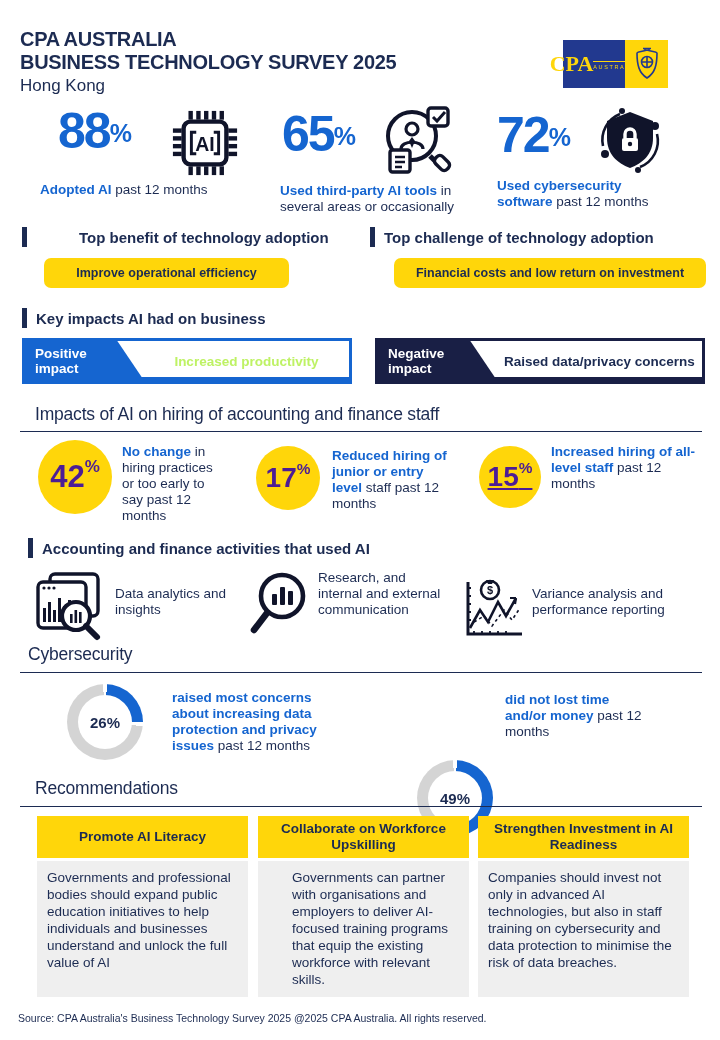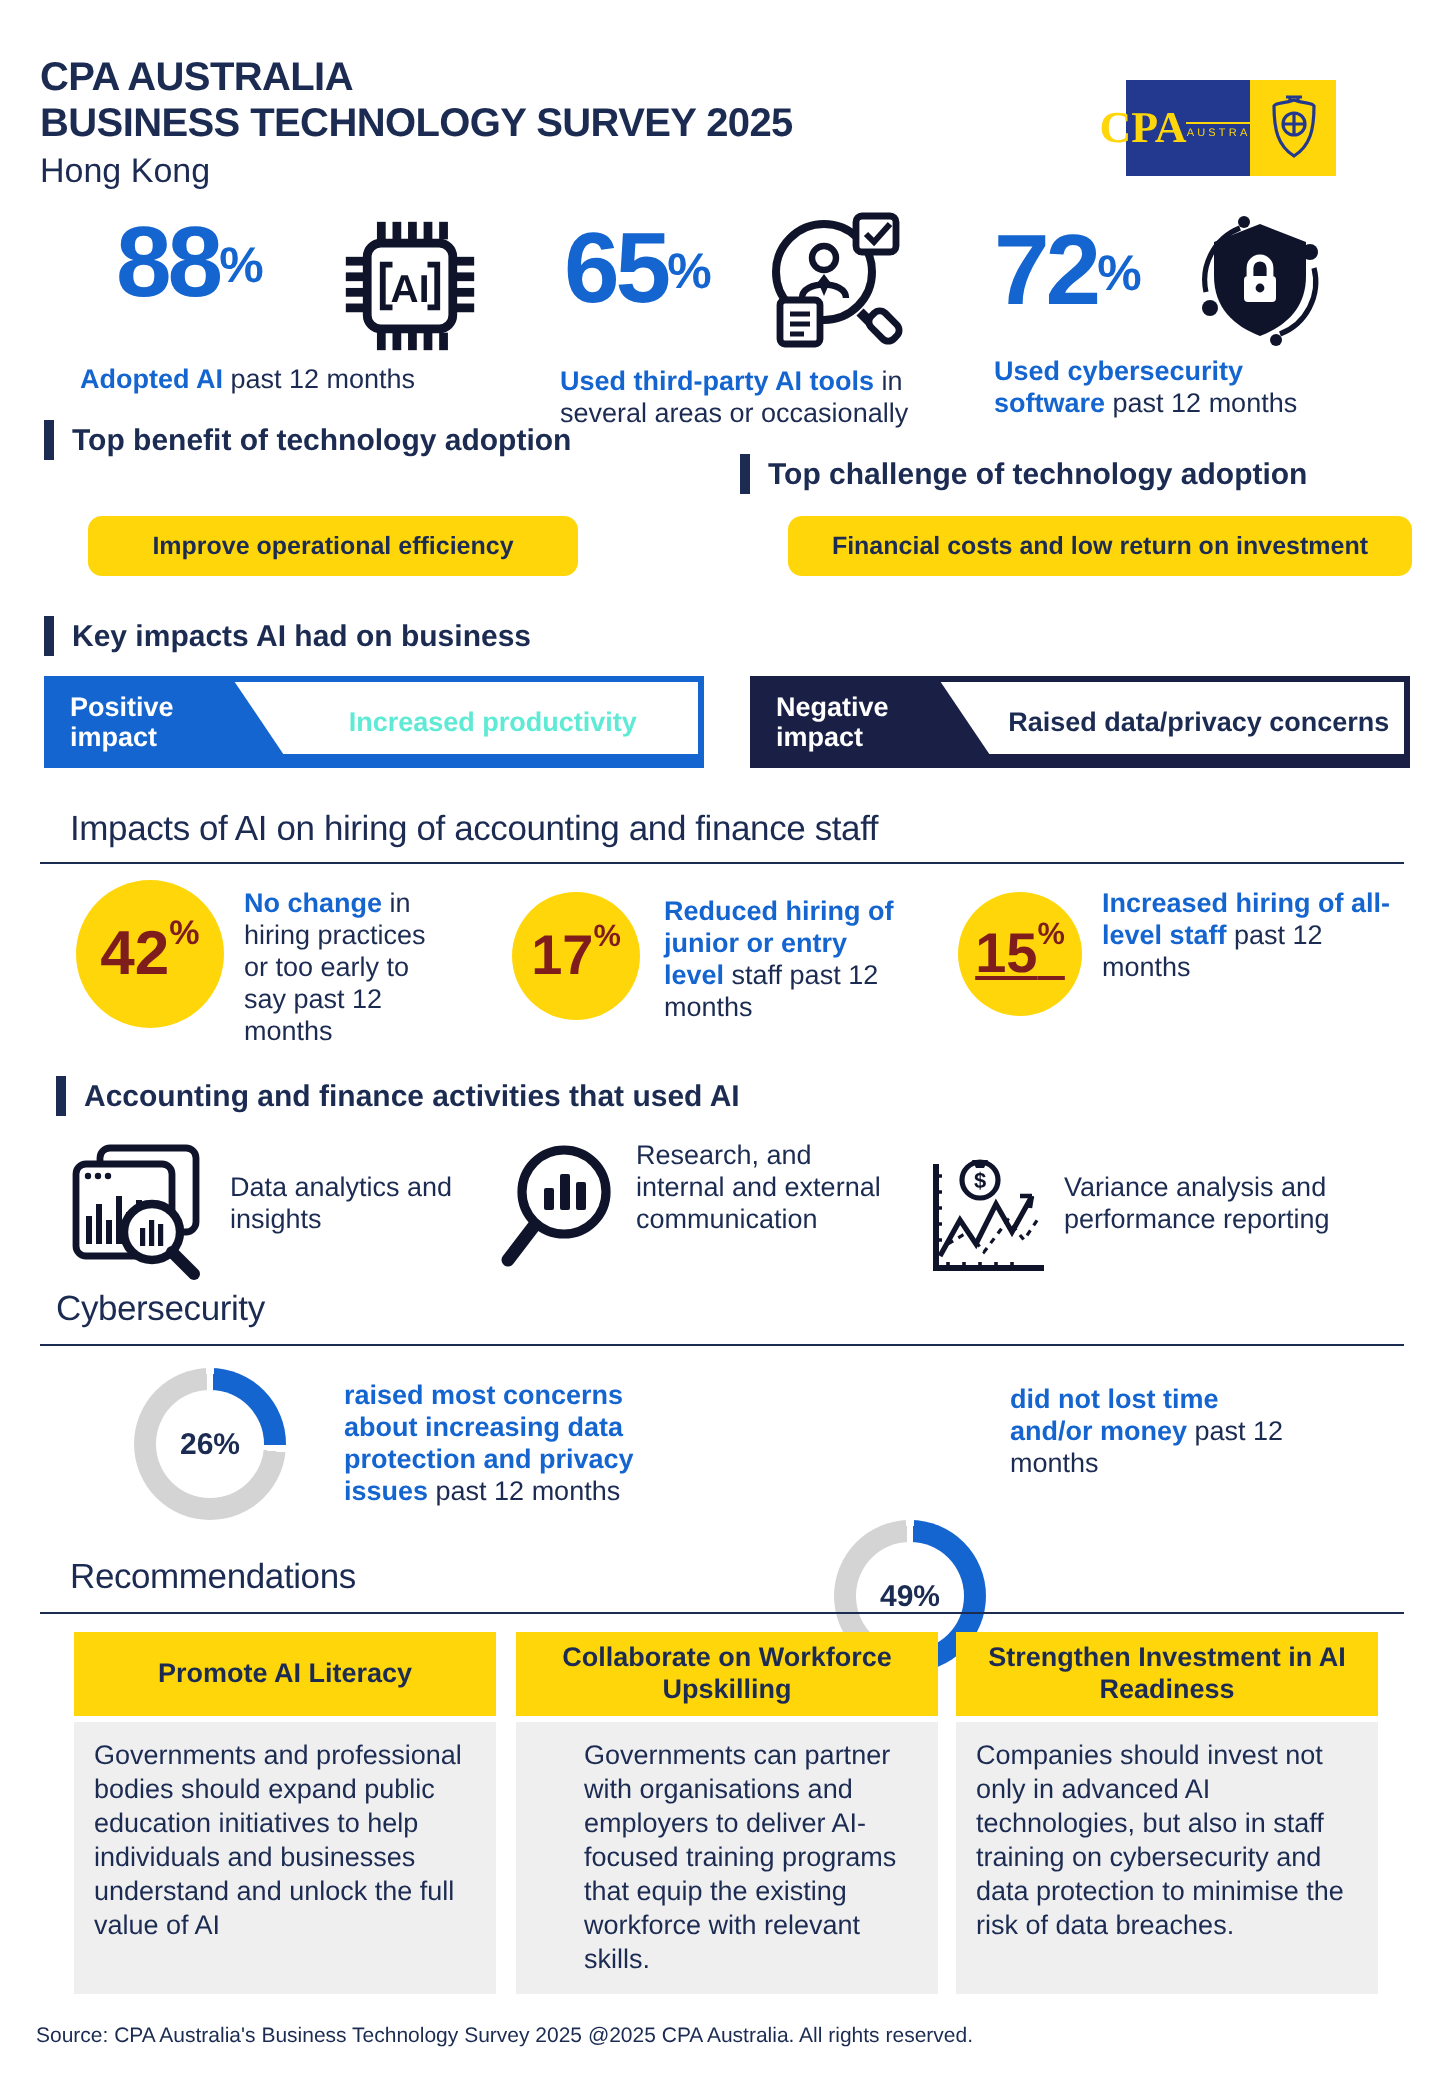--- a/index.html
+++ b/index.html
@@ -31,30 +31,30 @@
 
   
   .impact{height:46px;}
   .impact .white{position:absolute;left:3px;top:3px;right:3px;bottom:7px;background:#fff;
     clip-path:polygon(28.5% 0, 100% 0, 100% 100%, 36% 100%);}
   .impact .lbl{position:absolute;left:13px;top:50%;transform:translateY(-50%);color:#fff;
     font-weight:bold;font-size:13.5px;line-height:15px;width:80px;}
   .impact .val{position:absolute;left:38%;right:2%;top:50%;transform:translateY(-50%);
     text-align:center;font-weight:bold;font-size:13.5px;}
   .impact.pos{background:#1565D0;}
-  .impact.pos .val{color:#5eead4;}
+  .impact.pos .val{color:#bef264;}
   .impact.neg{background:#191F45;}
   .impact.neg .val{color:#1C2B52;}
 
   .rule{height:0;border-top:1.5px solid #1C2B52;}
   .big-head{font-size:17.5px;font-weight:normal;color:#1C2B52;letter-spacing:-0.2px;}
 
   
   .ycircle{background:#FFD60A;border-radius:50%;display:flex;align-items:center;justify-content:center;}
-  .ycircle .n{font-weight:bold;color:#7f1d1d;white-space:nowrap;}
+  .ycircle .n{font-weight:bold;color:#4c1d95;white-space:nowrap;}
   .ycircle .n .pct{font-size:0.55em;vertical-align:top;position:relative;top:-2px;}
 
   
   .donut{width:76px;height:76px;border-radius:50%;position:relative;}
   .donut .hole{position:absolute;inset:11px;background:#fff;border-radius:50%;
     display:flex;align-items:center;justify-content:center;font-size:15px;font-weight:bold;color:#1C2B52;}
 
   
   .card-head{background:#FFD60A;height:42px;display:flex;align-items:center;justify-content:center;
     text-align:center;font-size:13.5px;font-weight:bold;color:#1C2B52;line-height:16px;padding:0 8px;}
@@ -154,21 +154,21 @@
       <path d="M39 10 L62 19 V36 C62 52 52 61 39 66 C26 61 16 52 16 36 V19 Z" fill="currentColor"></path>
       <rect x="31" y="36" width="16" height="13" rx="2" fill="#fff"></rect>
       <path d="M34 36 v-4 a5 5 0 0 1 10 0 v4" fill="none" stroke="#fff" stroke-width="3.4"></path>
       <circle cx="39" cy="42" r="2.2" fill="currentColor"></circle>
     </svg>
     <div class="abs cap" style="left:2px;top:74px;width:165px;">
       <span class="hl">Used cybersecurity software</span><span> past 12 months</span>
     </div>
   </div>
 
-  <div class="abs bar-head" style="left:22px;top:210px;">
+  <div class="abs bar-head" style="left:22px;top:227px;gap:43px;">
     <span class="bar"></span>
     <span>Top benefit of technology adoption</span>
   </div>
   <div class="abs bar-head" style="left:370px;top:227px;">
     <span class="bar"></span>
     <span>Top challenge of technology adoption</span>
   </div>
   <div class="abs pill" style="left:44px;top:258px;width:245px;height:30px;">Improve operational efficiency</div>
   <div class="abs pill" style="left:394px;top:258px;width:312px;height:30px;">Financial costs and low return on investment</div>
 

